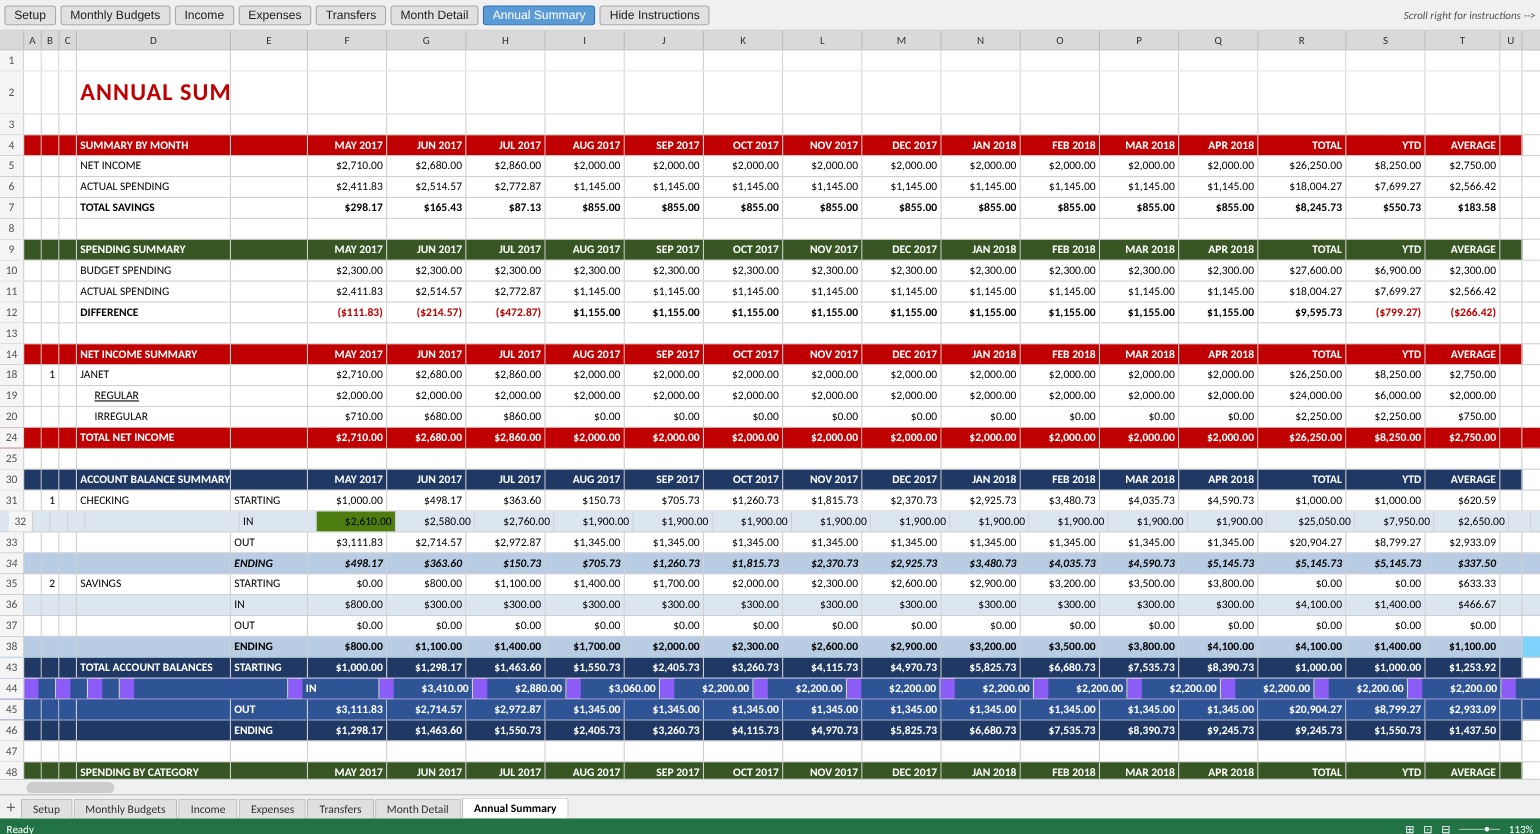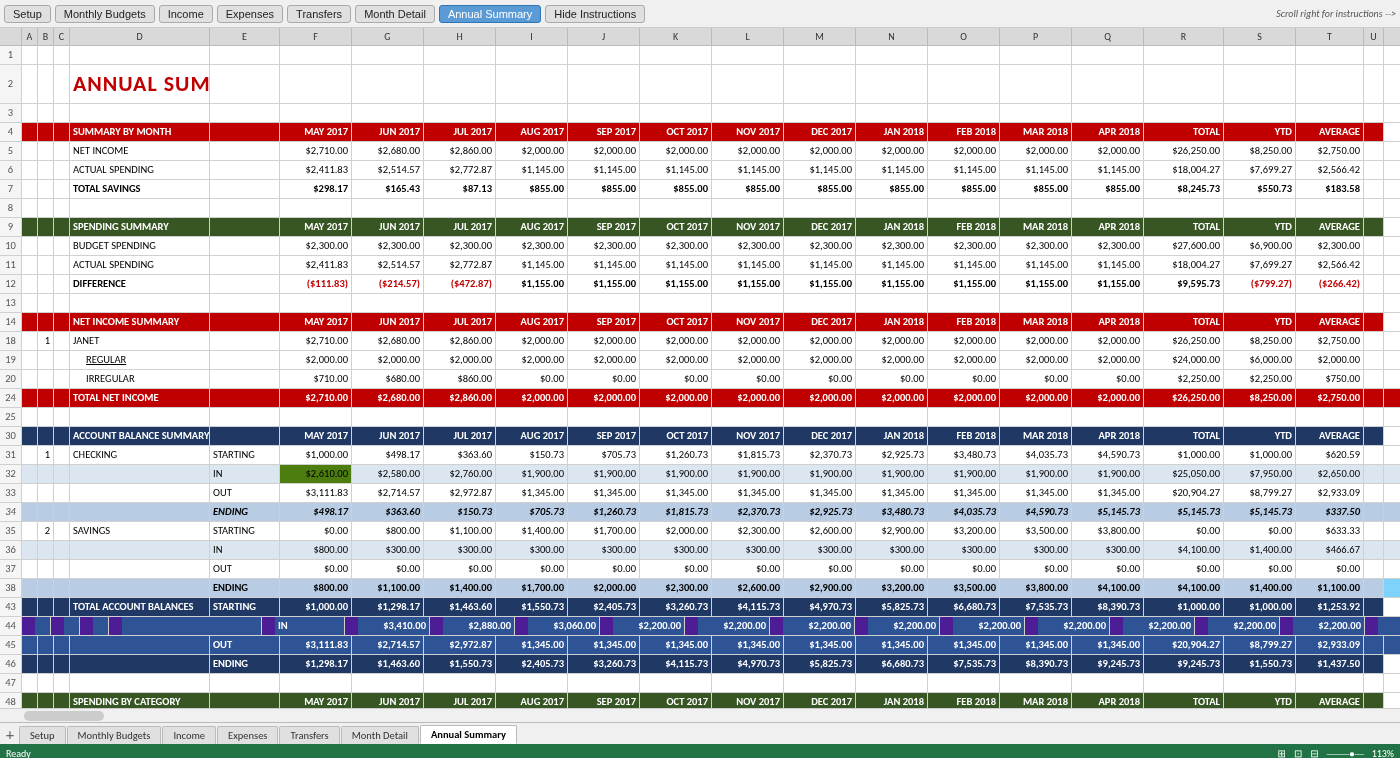--- a/index.html
+++ b/index.html
@@ -631,21 +631,21 @@
         <div class="cell w-n right">$2,925.73</div>
     <div class="cell w-o right">$3,480.73</div>
         <div class="cell w-p right">$4,035.73</div>
         <div class="cell w-q right">$4,590.73</div>
     <div class="cell w-r right">$1,000.00</div>
         <div class="cell w-s right">$1,000.00</div>
         <div class="cell w-t right">$620.59</div>
     <div class="cell w-u"></div>
   </div>
 
-  <div class="row" style="background:#dce6f1;">
+  <div class="row" style="background:#dce6f1;justify-content:center;">
     <div class="cell rn w-row" style="background:#f5f5f5;">32</div>
     <div class="cell w-a" style="background:#dce6f1;"></div>
         <div class="cell w-b" style="background:#dce6f1;"></div>
         <div class="cell w-c" style="background:#dce6f1;"></div>
     <div class="cell w-d" style="background:#dce6f1;"></div>
     <div class="cell w-e" style="background:#dce6f1;">IN</div>
     <div class="cell w-f right" style="background:#4d7c0f;">$2,610.00</div>
         <div class="cell w-g right" style="background:#dce6f1;">$2,580.00</div>
         <div class="cell w-h right" style="background:#dce6f1;">$2,760.00</div>
     <div class="cell w-i right" style="background:#dce6f1;">$1,900.00</div>
@@ -831,21 +831,21 @@
         <div class="cell w-n bg-blue-header right bold">$5,825.73</div>
     <div class="cell w-o bg-blue-header right bold">$6,680.73</div>
         <div class="cell w-p bg-blue-header right bold">$7,535.73</div>
         <div class="cell w-q bg-blue-header right bold">$8,390.73</div>
     <div class="cell w-r bg-blue-header right bold">$1,000.00</div>
         <div class="cell w-s bg-blue-header right bold">$1,000.00</div>
         <div class="cell w-t bg-blue-header right bold">$1,253.92</div>
     <div class="cell w-u bg-blue-header"></div>
   </div>
 
-  <div class="row" style="background:#4c1d95;gap:13px;">
+  <div class="row" style="background:#8b5cf6;gap:13px;">
     <div class="cell rn w-row" style="background:#f5f5f5;">44</div>
     <div class="cell w-a" style="background:#2e5496;"></div>
         <div class="cell w-b" style="background:#2e5496;"></div>
         <div class="cell w-c" style="background:#2e5496;"></div>
     <div class="cell w-d" style="background:#2e5496; color:#fff; font-weight:bold;"></div>
     <div class="cell w-e" style="background:#2e5496; color:#fff; font-weight:bold;">IN</div>
     <div class="cell w-f right bold" style="background:#2e5496; color:#fff;">$3,410.00</div>
         <div class="cell w-g right bold" style="background:#2e5496; color:#fff;">$2,880.00</div>
         <div class="cell w-h right bold" style="background:#2e5496; color:#fff;">$3,060.00</div>
     <div class="cell w-i right bold" style="background:#2e5496; color:#fff;">$2,200.00</div>

